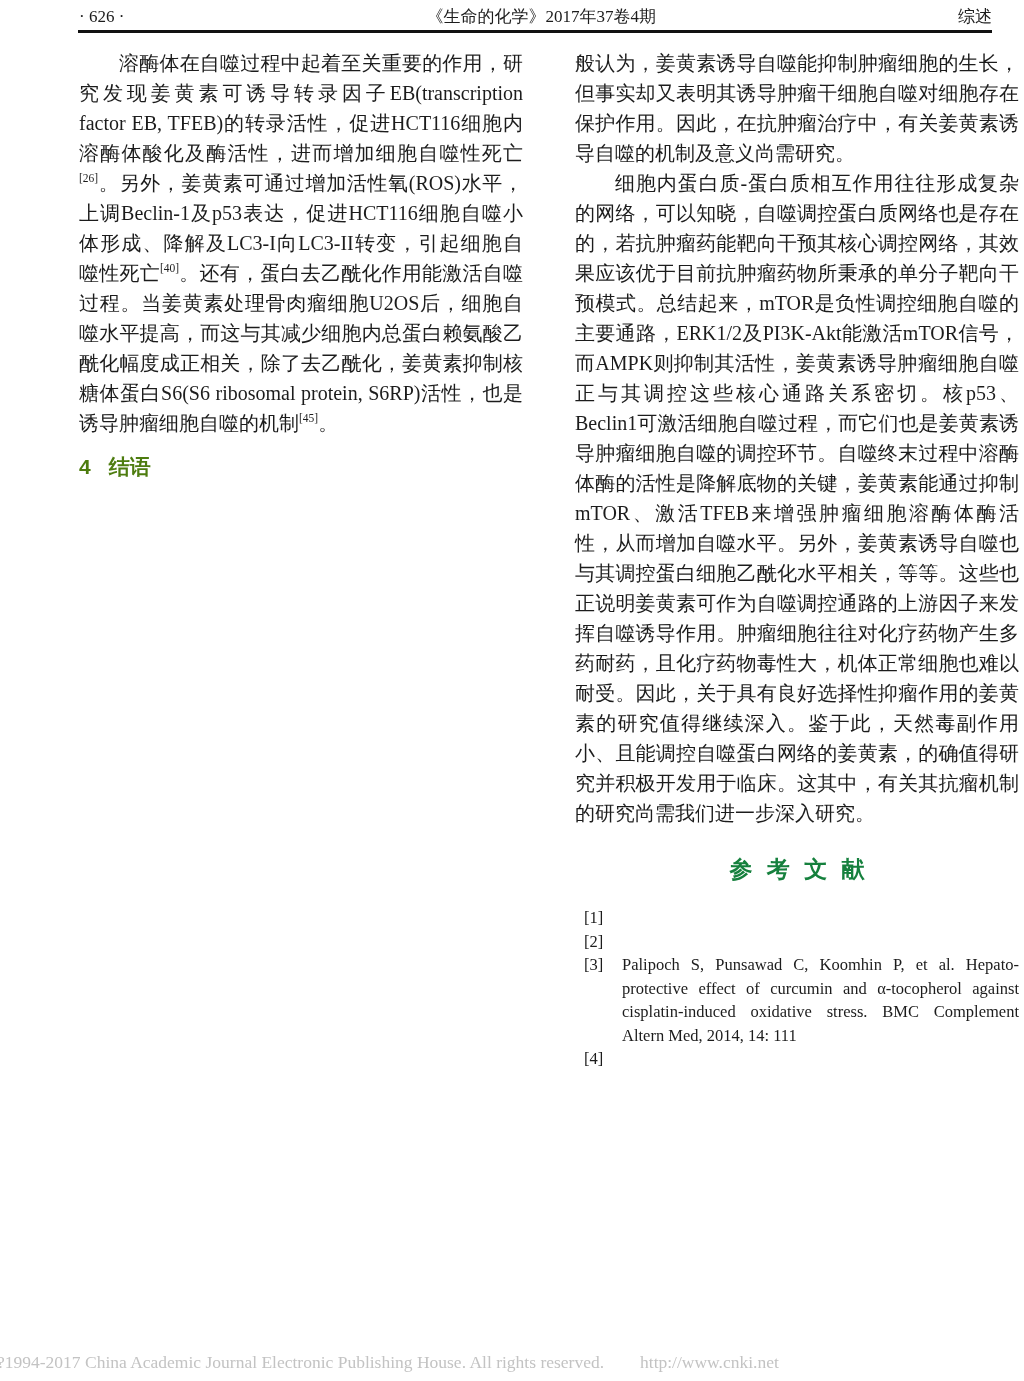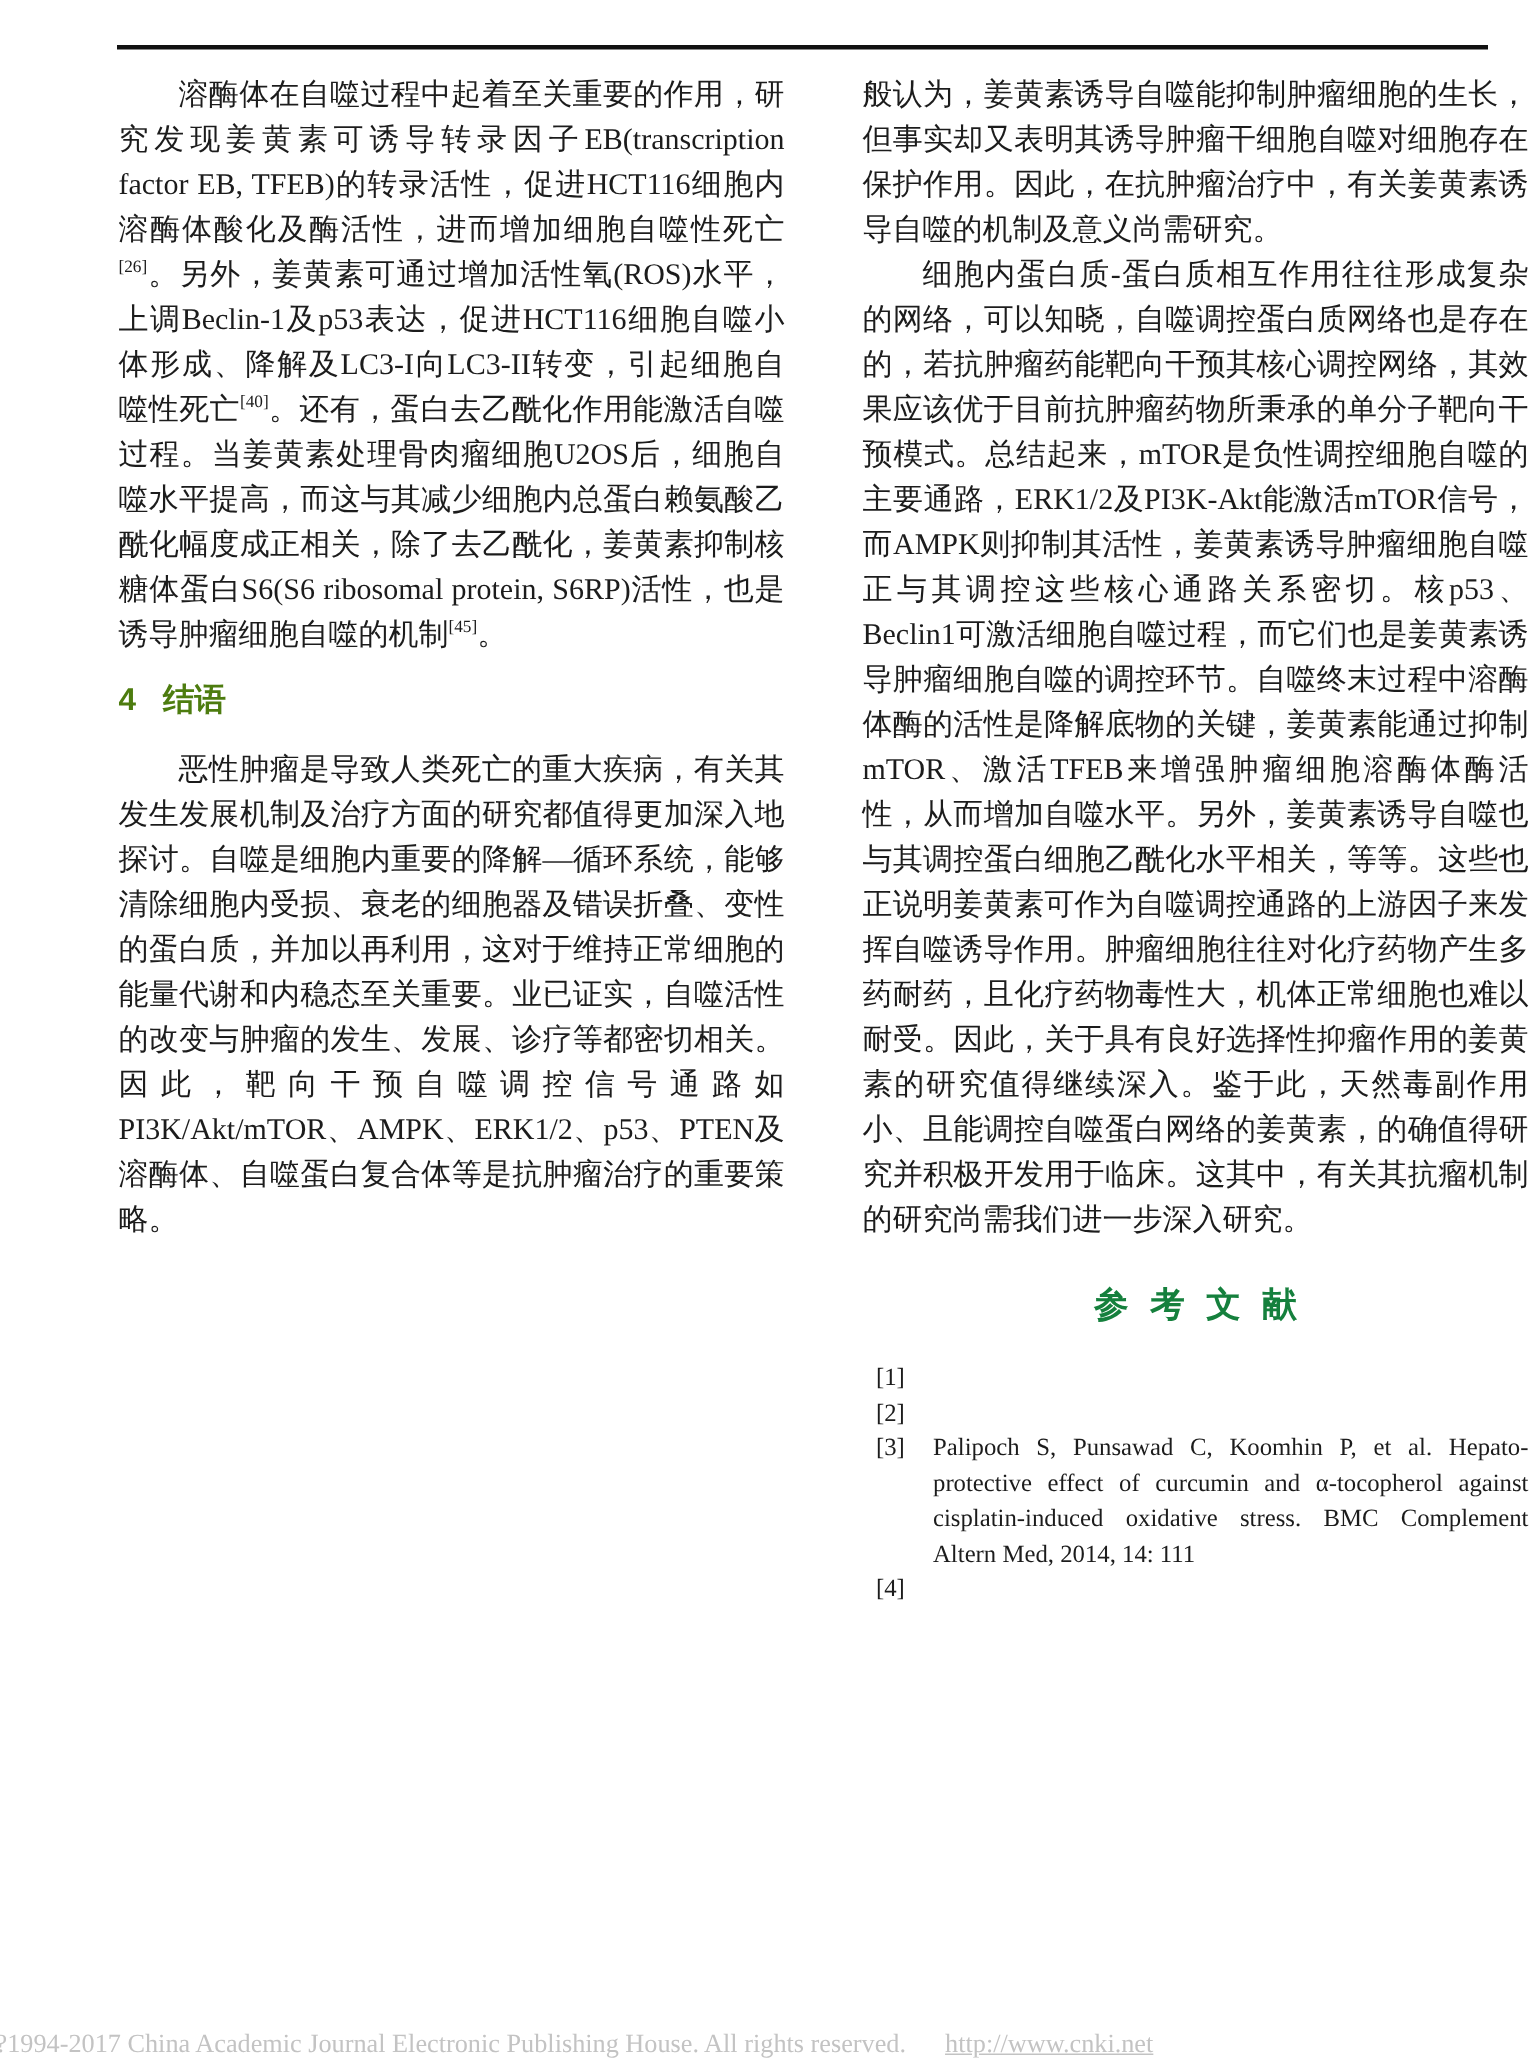--- a/index.html
+++ b/index.html
@@ -73,35 +73,39 @@
     flex:1;
     text-align:justify;
   }
   .footer-watermark{
     position:absolute;
     top:1352px;left:-3px;width:1024px;
     font-size:17.5px;
     color:#c3c3c3;
     white-space:nowrap;
   }
-  .footer-watermark .url{margin-left:26px;text-decoration:underline;}
+  .footer-watermark .url{margin-left:36px;}
 </style>
 </head>
 <body>
 
 <div class="page">
 
+  <div class="page-header">
+    <span>· 626 ·</span>
+    <span>《生命的化学》2017年37卷4期</span>
+    <span>综述</span>
+  </div>
   <div class="header-rule"></div>
 
   <div class="col col-left">
     <p class="indent">溶酶体在自噬过程中起着至关重要的作用，研究发现姜黄素可诱导转录因子EB(transcription factor EB, TFEB)的转录活性，促进HCT116细胞内溶酶体酸化及酶活性，进而增加细胞自噬性死亡<sup>[26]</sup>。另外，姜黄素可通过增加活性氧(ROS)水平，上调Beclin-1及p53表达，促进HCT116细胞自噬小体形成、降解及LC3-I向LC3-II转变，引起细胞自噬性死亡<sup>[40]</sup>。还有，蛋白去乙酰化作用能激活自噬过程。当姜黄素处理骨肉瘤细胞U2OS后，细胞自噬水平提高，而这与其减少细胞内总蛋白赖氨酸乙酰化幅度成正相关，除了去乙酰化，姜黄素抑制核糖体蛋白S6(S6 ribosomal protein, S6RP)活性，也是诱导肿瘤细胞自噬的机制<sup>[45]</sup>。</p>
     <div class="section-heading">
       <span class="num">4</span><span>结语</span>
     </div>
-    <p class="indent">恶性肿瘤是导致人类死亡的重大疾病，有关其发生发展机制及治疗方面的研究都值得更加深入地探讨。自噬是细胞内重要的降解—循环系统，能够清除细胞内受损、衰老的细胞器及错误折叠、变性的蛋白质，并加以再利用，这对于维持正常细胞的能量代谢和内稳态至关重要。业已证实，自噬活性的改变与肿瘤的发生、发展、诊疗等都密切相关。因此，靶向干预自噬调控信号通路如PI3K/Akt/mTOR、AMPK、ERK1/2、p53、PTEN及溶酶体、自噬蛋白复合体等是抗肿瘤治疗的重要策略。</p>
   </div>
 
   <div class="col col-right">
     <p>般认为，姜黄素诱导自噬能抑制肿瘤细胞的生长，但事实却又表明其诱导肿瘤干细胞自噬对细胞存在保护作用。因此，在抗肿瘤治疗中，有关姜黄素诱导自噬的机制及意义尚需研究。</p>
     <p class="indent">细胞内蛋白质-蛋白质相互作用往往形成复杂的网络，可以知晓，自噬调控蛋白质网络也是存在的，若抗肿瘤药能靶向干预其核心调控网络，其效果应该优于目前抗肿瘤药物所秉承的单分子靶向干预模式。总结起来，mTOR是负性调控细胞自噬的主要通路，ERK1/2及PI3K-Akt能激活mTOR信号，而AMPK则抑制其活性，姜黄素诱导肿瘤细胞自噬正与其调控这些核心通路关系密切。核p53、Beclin1可激活细胞自噬过程，而它们也是姜黄素诱导肿瘤细胞自噬的调控环节。自噬终末过程中溶酶体酶的活性是降解底物的关键，姜黄素能通过抑制mTOR、激活TFEB来增强肿瘤细胞溶酶体酶活性，从而增加自噬水平。另外，姜黄素诱导自噬也与其调控蛋白细胞乙酰化水平相关，等等。这些也正说明姜黄素可作为自噬调控通路的上游因子来发挥自噬诱导作用。肿瘤细胞往往对化疗药物产生多药耐药，且化疗药物毒性大，机体正常细胞也难以耐受。因此，关于具有良好选择性抑瘤作用的姜黄素的研究值得继续深入。鉴于此，天然毒副作用小、且能调控自噬蛋白网络的姜黄素，的确值得研究并积极开发用于临床。这其中，有关其抗瘤机制的研究尚需我们进一步深入研究。</p>
 
     <div class="refs-heading">参 考 文 献</div>
 
     <div class="ref">
       <span class="ref-num">[1]</span>

